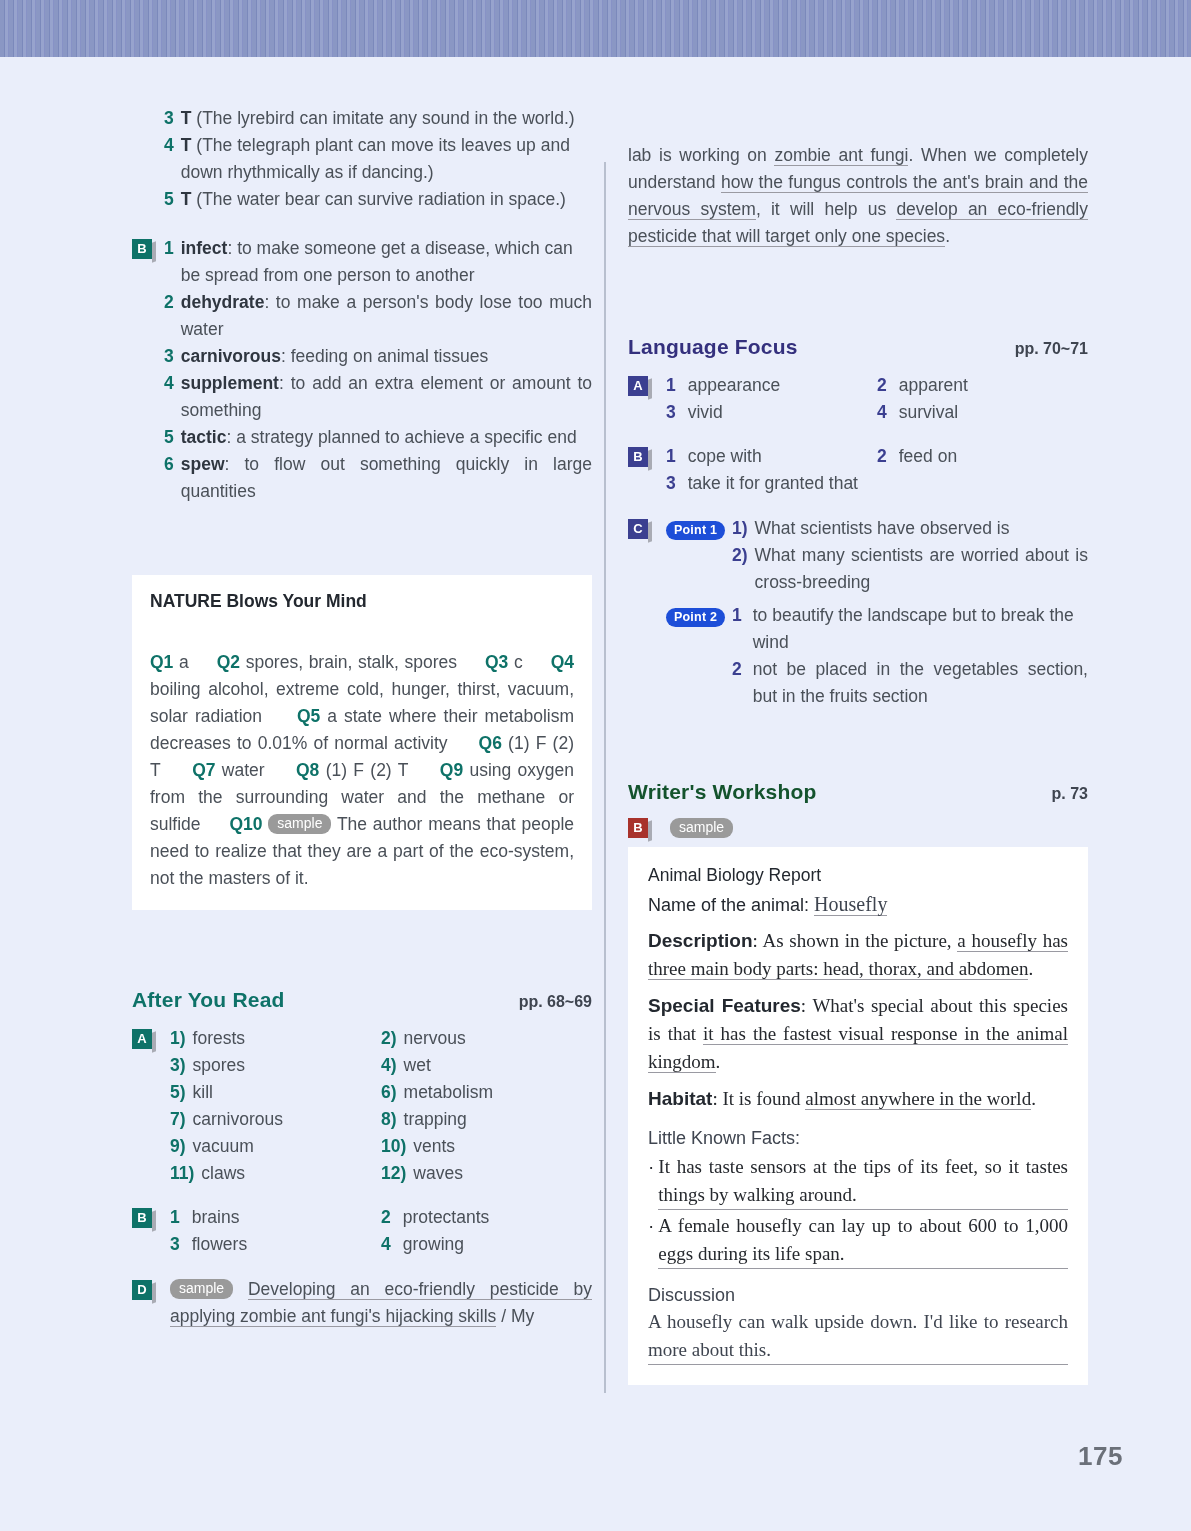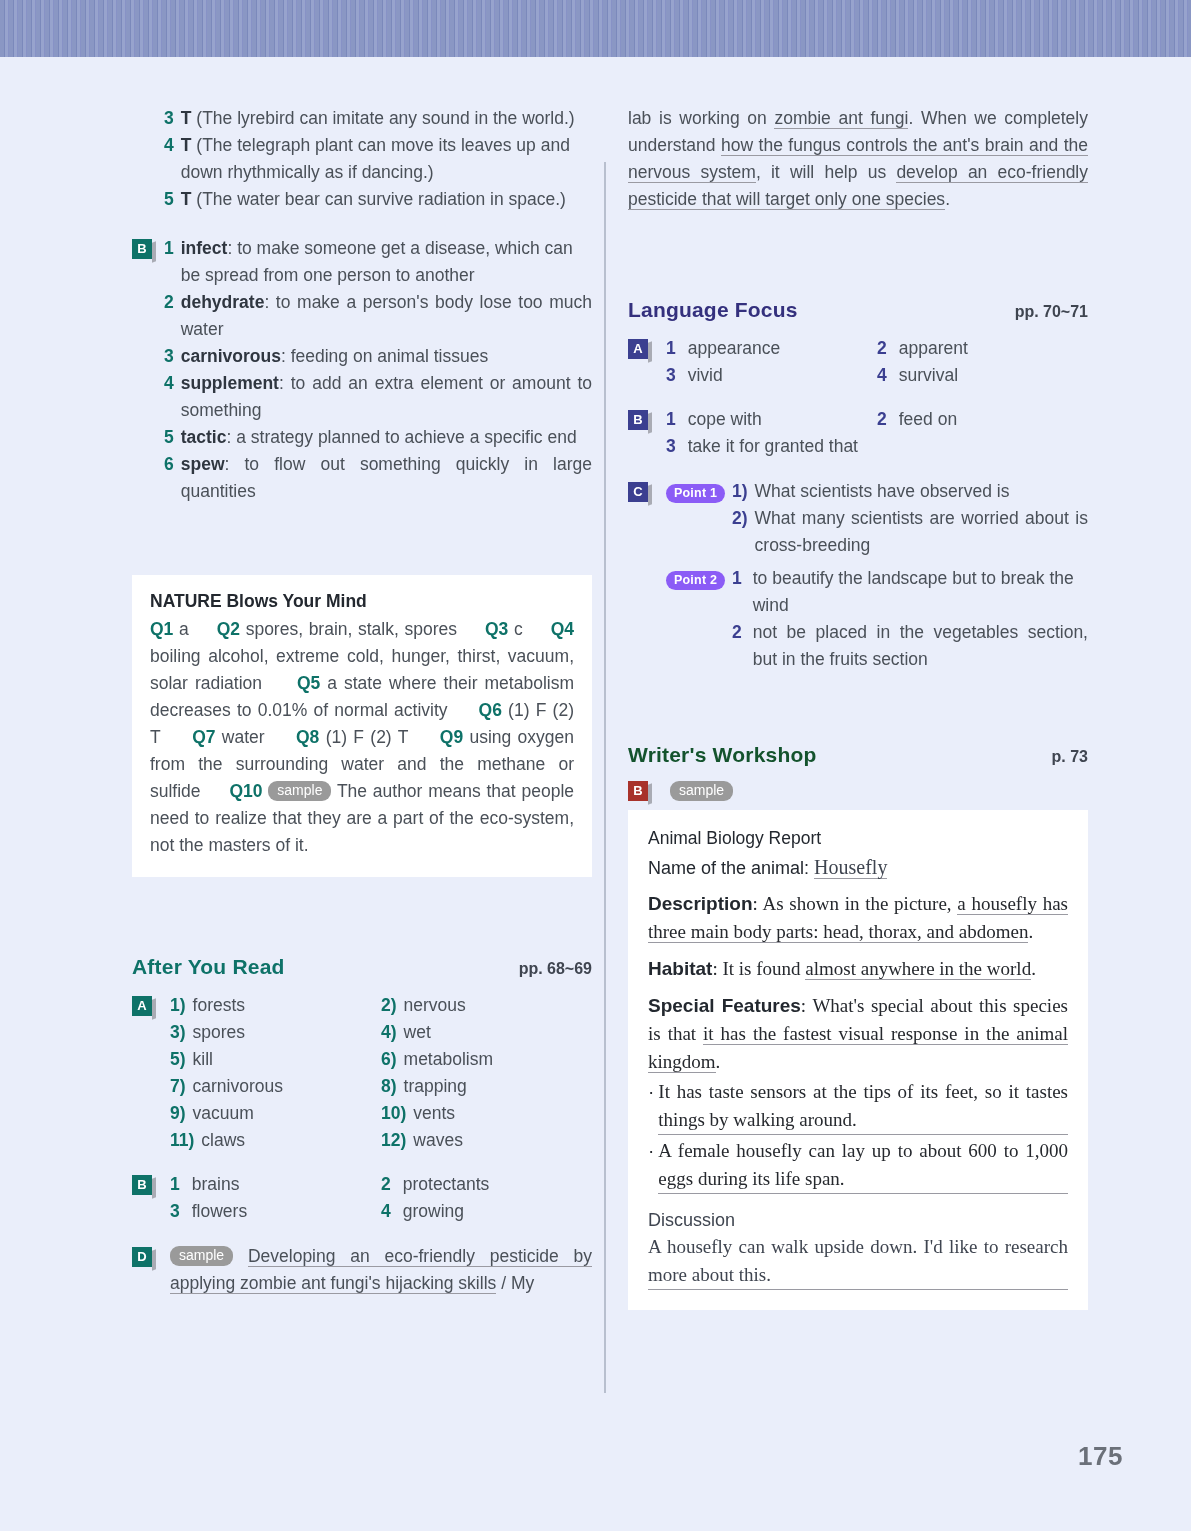--- a/index.html
+++ b/index.html
@@ -35,21 +35,21 @@
     background:#b8bfce;
   }
 
   .col {
     position:absolute; top:48px;
   }
   .col-left  { left:132px; width:460px; }
   .col-right { left:628px; width:460px; }
 
   
-  .ans-text { font-size:17.5px; line-height:27px; color:#4a5058; }
+  .ans-text { font-size:17.5px; line-height:27px; color:#4a5058;margin-top:37px; }
   .just { text-align: justify; text-align-last: left; }
 
   
   .item-row { display:flex; align-items:flex-start; }
   .num {
     font-weight:bold; color:#0e7268; flex:0 0 auto;
     margin-right:7px; font-size:17.5px; line-height:27px;
   }
   .num-navy { color:#3b3f90; }
   .body-txt { flex:1 1 auto; font-size:17.5px; line-height:27px; color:#4a5058; }
@@ -74,21 +74,21 @@
   .badge-red  { background:#a8322b; }
 
   
   .pill-sample {
     display:inline-block; background:#9a9a9a; color:#fff;
     border-radius:9px; padding:1px 9px 2px;
     font-size:14px; line-height:17px; font-weight:normal;
     vertical-align:2px;
   }
   .pill-point {
-    display:inline-block; background:#8b5cf6; color:#fff;
+    display:inline-block; background:#1d4ed8; color:#fff;
     border-radius:10px; padding:2px 8px 2px;
     font-size:12.5px; line-height:15px; font-weight:bold;
     letter-spacing:.2px; white-space:nowrap;
   }
 
   
   .sec-head {
     display:flex; align-items:baseline; justify-content:space-between;
     margin-bottom:13px;
   }
@@ -443,28 +443,29 @@
         <div class="rep-title">Animal Biology Report</div>
 
         <div style="font-size:18px; line-height:26px;">
           <span class="rep-label" style="font-weight:normal;">Name of the animal: </span><span class="serif ul" style="font-size:20px;">Housefly</span>
         </div>
 
         <p class="rep-p just">
           <span class="rep-label">Description</span><span class="serif">: As shown in the picture, </span><span class="serif ul">a housefly has three main body parts: head, thorax, and abdomen</span><span class="serif">.</span>
         </p>
 
+        <p class="rep-p just">
+          <span class="rep-label">Special Features</span><span class="serif">: What's special about this species is that </span><span class="serif ul">it has the fastest visual response in the animal kingdom</span><span class="serif">.</span>
+        </p>
+
         <p class="rep-p">
           <span class="rep-label">Habitat</span><span class="serif">: It is found </span><span class="serif ul">almost anywhere in the world</span><span class="serif">.</span>
         </p>
 
-        <p class="rep-p just">
-          <span class="rep-label">Special Features</span><span class="serif">: What's special about this species is that </span><span class="serif ul">it has the fastest visual response in the animal kingdom</span><span class="serif">.</span>
-        </p>
-
+        <div style="font-size:18px; line-height:26px; margin-top:12px;">Little Known Facts:</div>
 
         <div class="rep-bullet just">
           <span class="dot">·</span>
           <span class="serif ul">It has taste sensors at the tips of its feet, so it tastes things by walking around.</span>
         </div>
         <div class="rep-bullet just">
           <span class="dot">·</span>
           <span class="serif ul">A female housefly can lay up to about 600 to 1,000 eggs during its life span.</span>
         </div>
 

